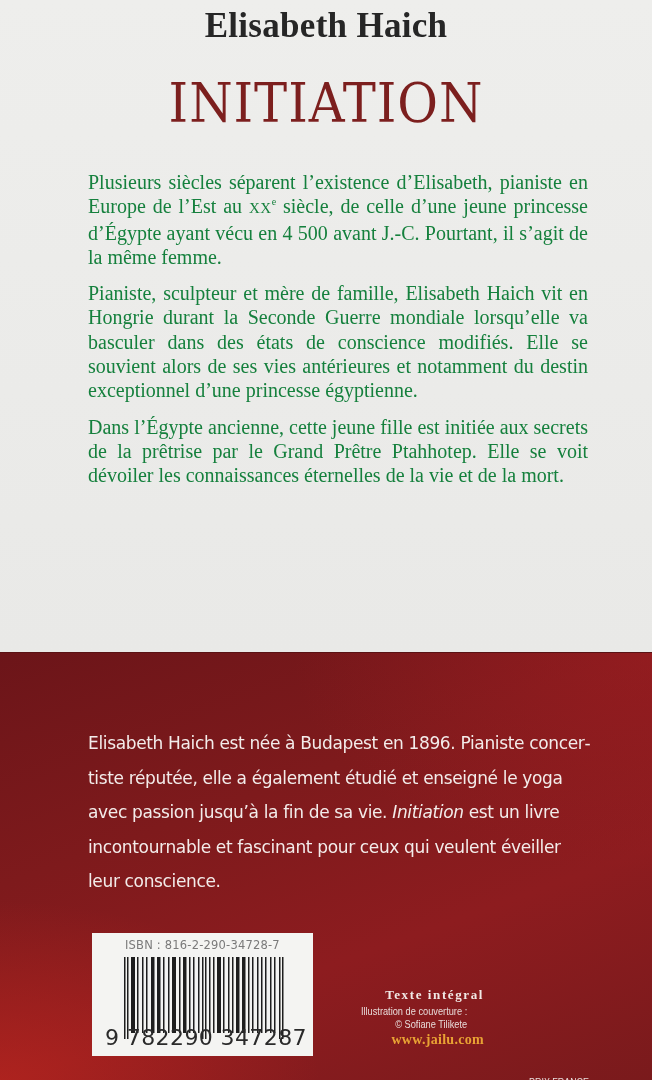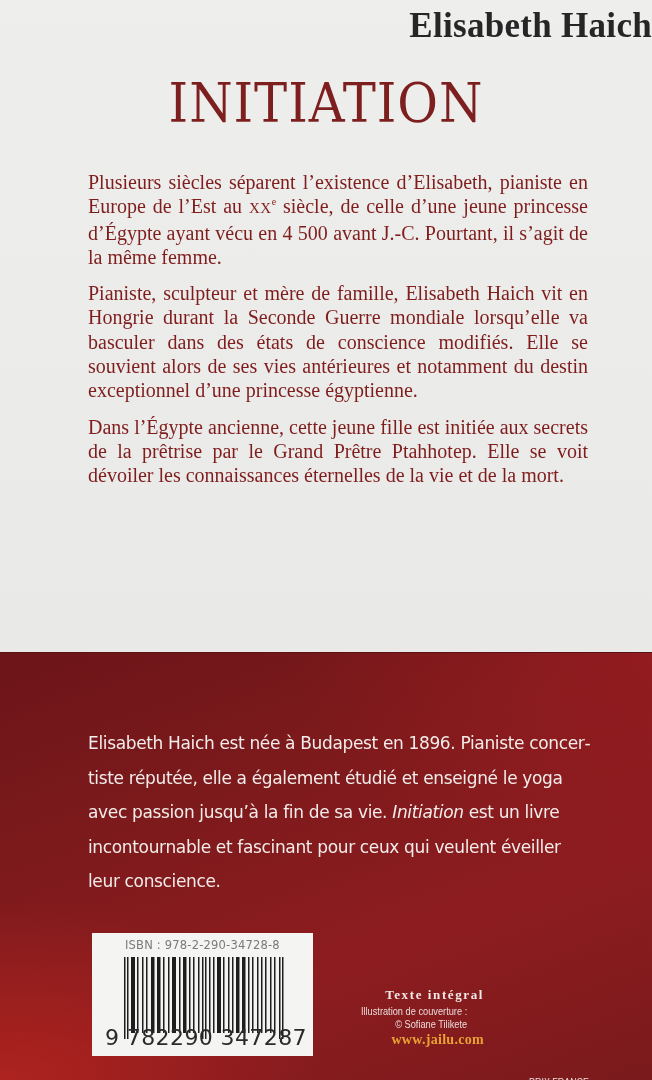--- a/index.html
+++ b/index.html
@@ -19,21 +19,21 @@
       left: 0; top: 0;
       width: 652px;
       height: 652px;
       background: linear-gradient(180deg, #eeeeec 0%, #ebebe9 60%, #e9e9e7 100%);
     }
     .author {
       position: absolute;
       top: 6px;
       left: 0;
       width: 652px;
-      text-align: right;
+      text-align: center;
       font-family: "Liberation Serif", serif;
       font-weight: bold;
       font-size: 35px;
       color: #262626;
       letter-spacing: 0.3px;
     }
     .title {
       position: absolute;
       top: 72px;
       left: 0;
@@ -48,21 +48,21 @@
       transform-origin: center;
     }
     .blurb {
       position: absolute;
       left: 88px;
       top: 170px;
       width: 500px;
       font-family: "Liberation Serif", serif;
       font-size: 20px;
       line-height: 24.3px;
-      color: #7f1d1d;
+      color: #15803d;
       text-align: justify;
     }
     .blurb p {
       margin: 0 0 12px 0;
     }
     .blurb .sc {
       font-size: 15px;
       letter-spacing: 0.5px;
     }
     .blurb sup {
@@ -196,21 +196,21 @@
   <p><span>Plusieurs siècles séparent l’existence d’Elisabeth, pianiste en Europe de l’Est au </span><span class="sc">XX</span><sup>e</sup><span> siècle, de celle d’une jeune princesse d’Égypte ayant vécu en 4 500 avant J.-C. Pourtant, il s’agit de la même femme.</span></p>
   <p>Pianiste, sculpteur et mère de famille, Elisabeth Haich vit en Hongrie durant la Seconde Guerre mondiale lorsqu’elle va basculer dans des états de conscience modifiés. Elle se souvient alors de ses vies antérieures et notamment du destin exceptionnel d’une princesse égyptienne.</p>
   <p>Dans l’Égypte ancienne, cette jeune fille est initiée aux secrets de la prêtrise par le Grand Prêtre Ptahhotep. Elle se voit dévoiler les connaissances éternelles de la vie et de la mort.</p>
 </div>
 
 <div class="bottom"></div>
 
 <div class="bio"><span>Elisabeth Haich est née à Budapest en 1896. Pianiste concer­tiste réputée, elle a également étudié et enseigné le yoga avec passion jusqu’à la fin de sa vie. </span><em>Initiation</em><span> est un livre incontournable et fascinant pour ceux qui veulent éveiller leur conscience.</span></div>
 
 <div class="barcode-box">
-  <div class="isbn-label">ISBN : 978-2-290-34728-8</div>
+  <div class="isbn-label">ISBN : 816-2-290-34728-7</div>
   <svg class="bars" viewBox="0 0 168 82" preserveAspectRatio="none">
     <g fill="#1e1e1e">
       <rect x="0" y="0" width="1.5" height="82"></rect>
       <rect x="3" y="0" width="1.5" height="82"></rect>
       <rect x="7" y="0" width="4" height="76"></rect>
       <rect x="13" y="0" width="1.5" height="76"></rect>
       <rect x="18" y="0" width="1.5" height="76"></rect>
       <rect x="22" y="0" width="1.5" height="76"></rect>
       <rect x="27" y="0" width="3.5" height="76"></rect>
       <rect x="33" y="0" width="3.5" height="76"></rect>

